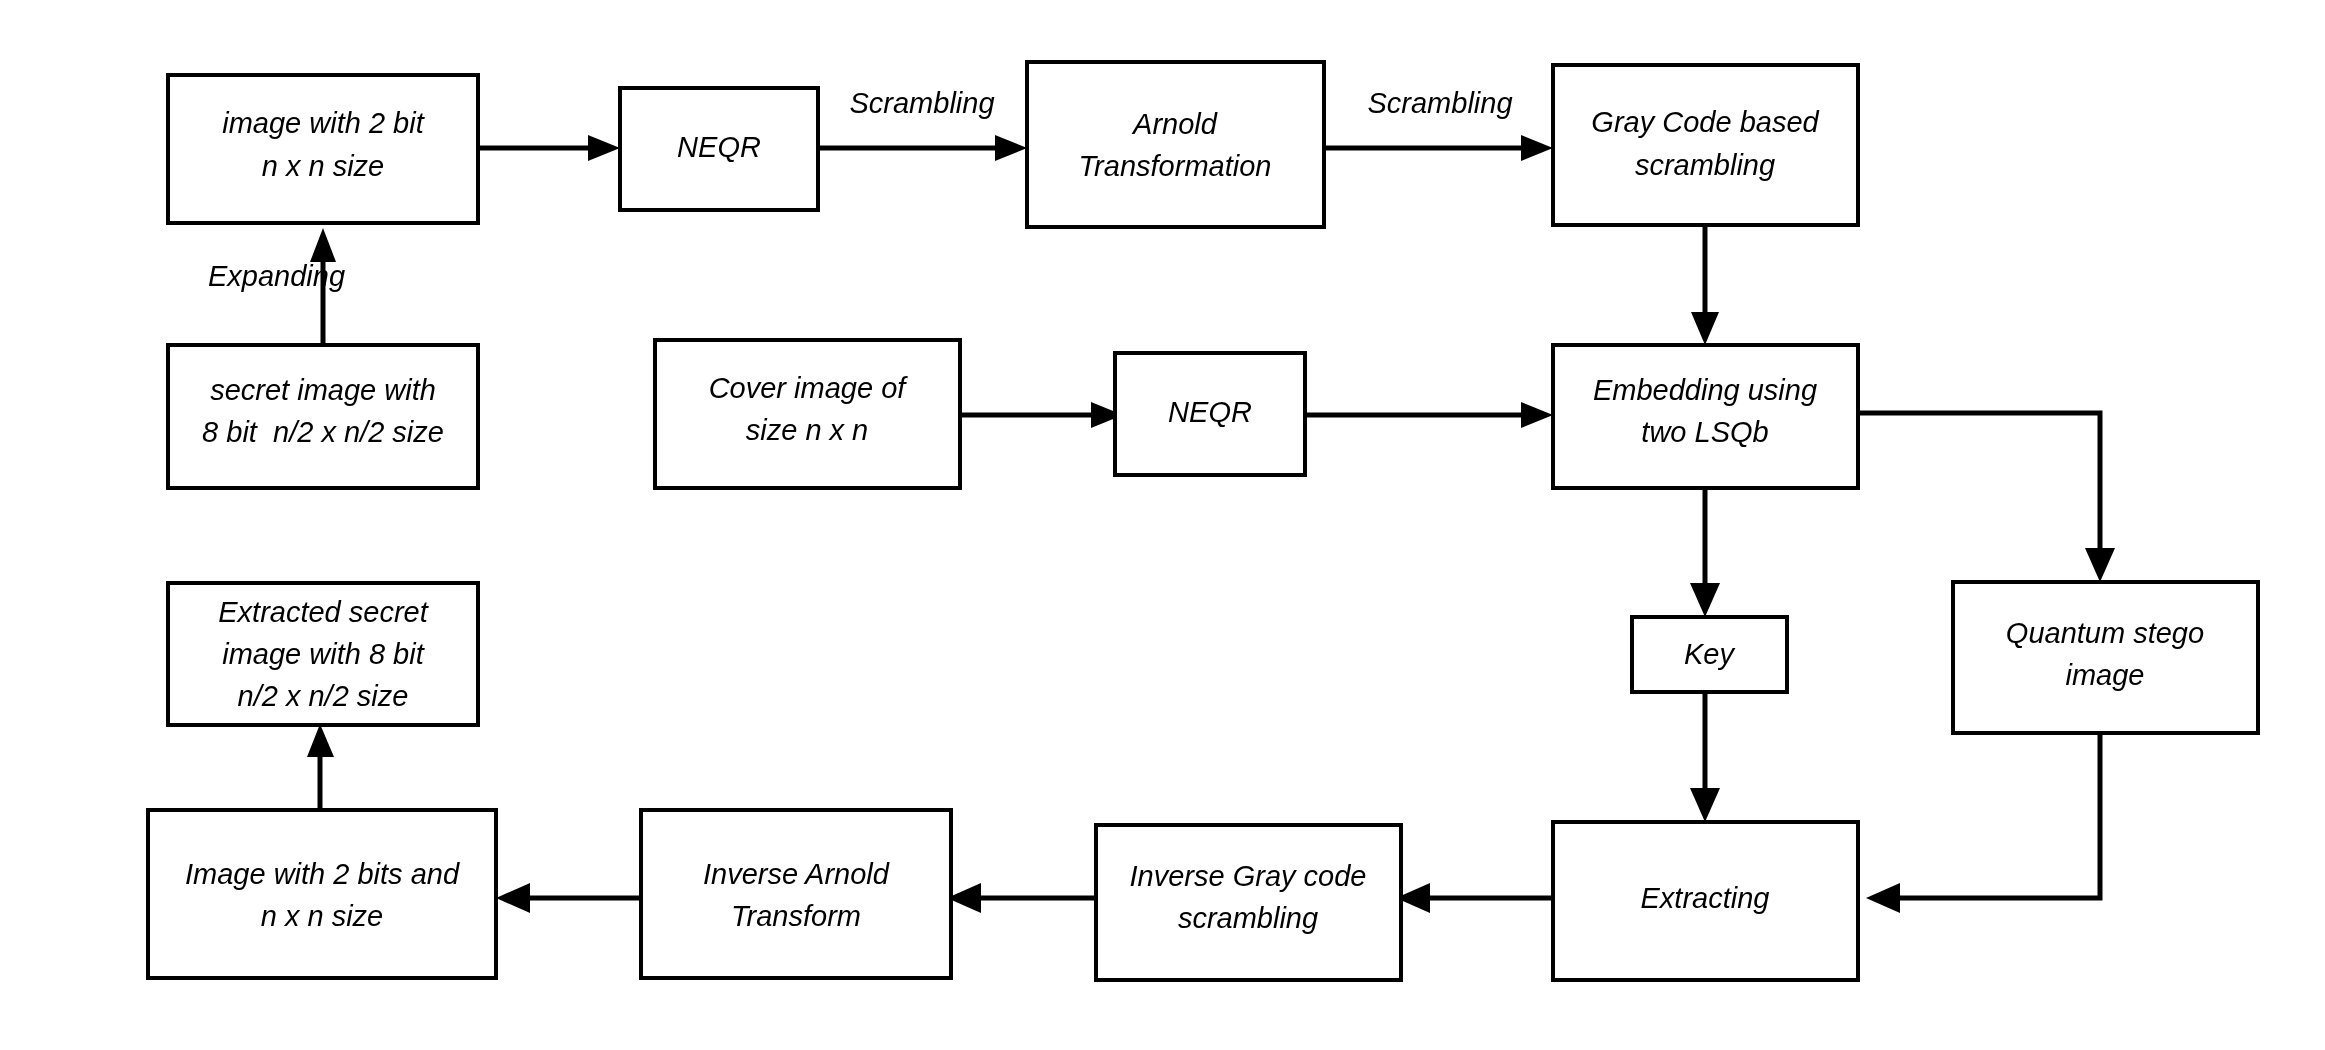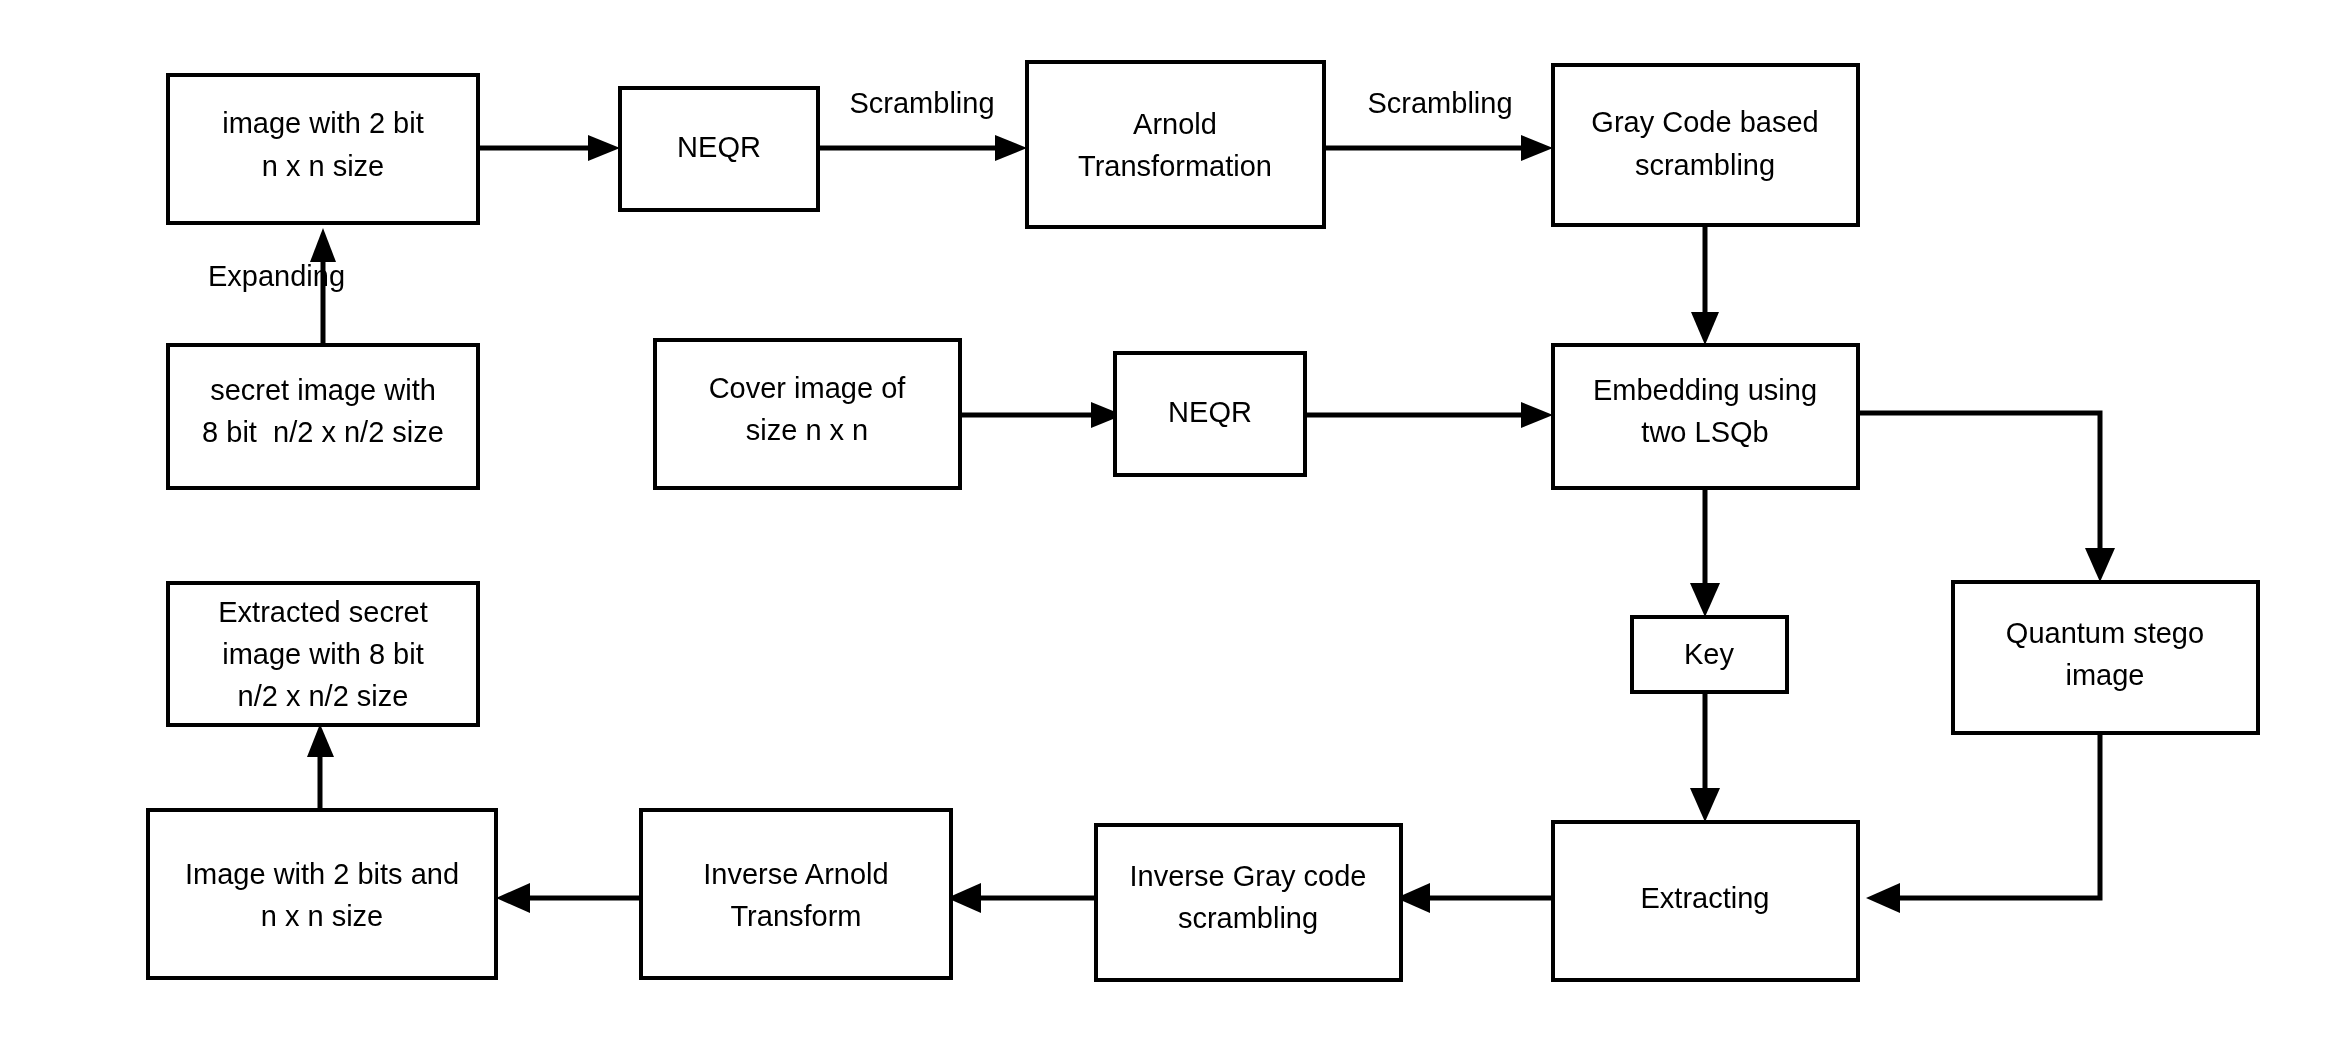--- a/index.html
+++ b/index.html
@@ -11,20 +11,21 @@
     width: 2325px;
     height: 1050px;
     overflow: hidden;
     font-family: "Liberation Sans", sans-serif;
   }
   #diagram-root {
     position: relative;
     width: 2325px;
     height: 1050px;
     background: #ffffff;
+    font-style: italic;
   }
   svg#flow {
     display: block;
     width: 2325px;
     height: 1050px;
   }
   .node-box {
     fill: #ffffff;
     stroke: #000000;
     stroke-width: 4;

